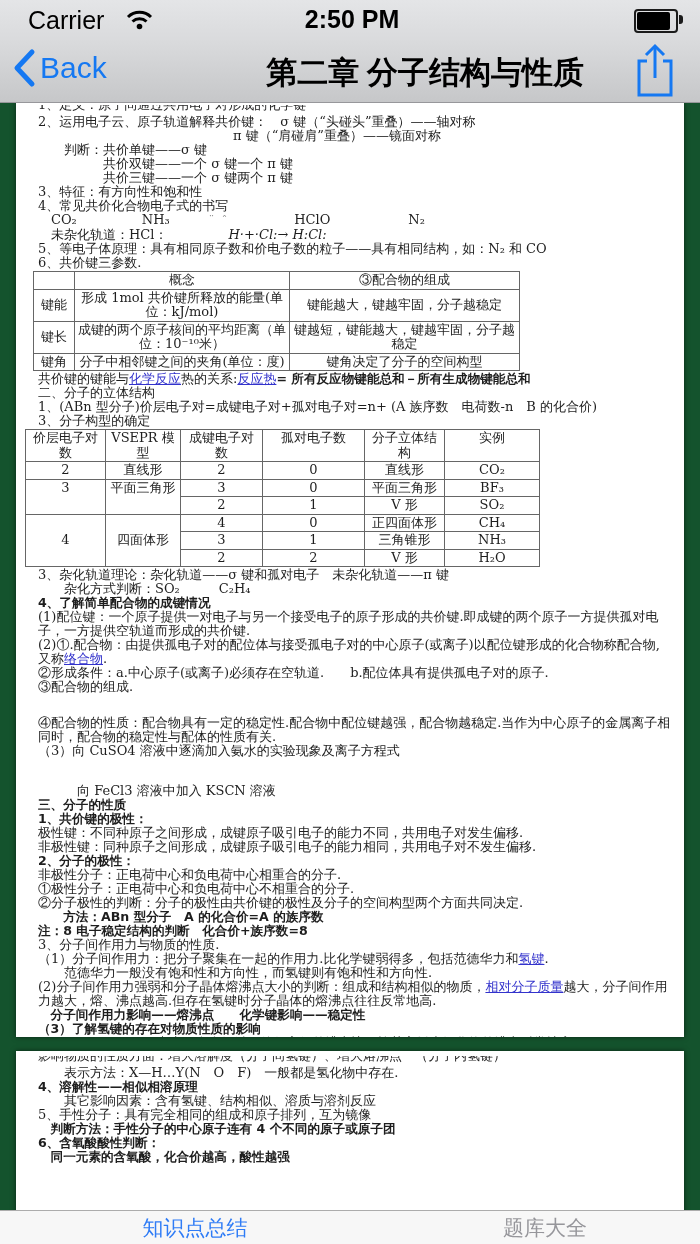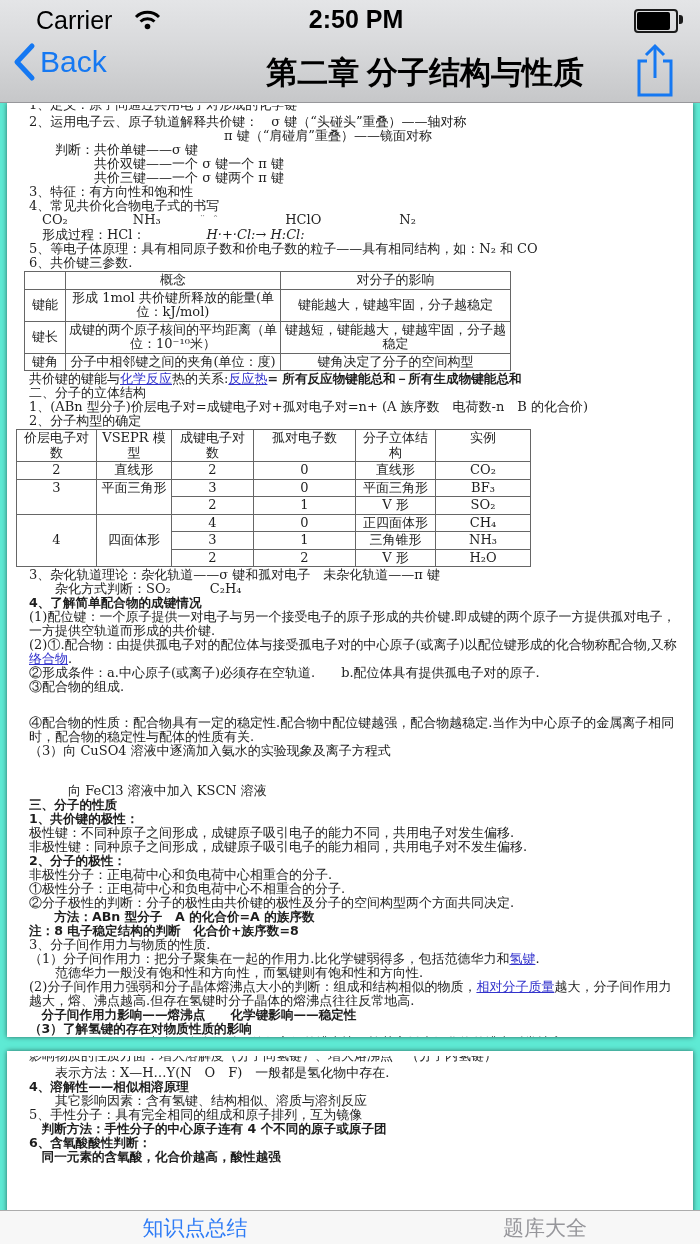--- a/index.html
+++ b/index.html
@@ -3,37 +3,37 @@
 <meta charset="utf-8">
 <style>
   html,body{margin:0;padding:0;background:#222;}
   .screen{position:relative;width:700px;height:1244px;margin:0 auto;background:#3A3F43;overflow:hidden;
           font-family:"Liberation Sans",sans-serif;-webkit-font-smoothing:antialiased;}
 
   
   .header{position:absolute;top:0;left:0;right:0;height:102px;
           background:linear-gradient(180deg,#E4E5E7 0%,#D8D9DB 45%,#C6C7C9 100%);
           border-bottom:1px solid #97979B;z-index:5;}
-  .statusbar{position:absolute;top:0;left:12px;right:0;height:38px;}
+  .statusbar{position:absolute;top:0;left:4px;right:0;height:38px;}
   .carrier{position:absolute;left:24px;top:6px;font-size:25px;color:#000;}
   .wifi{position:absolute;left:122px;top:10px;}
   .time{position:absolute;left:0;right:0;top:5px;text-align:center;font-size:25px;font-weight:600;color:#000;}
   .battery{position:absolute;right:22px;top:9px;width:40px;height:20px;border:2px solid #1b1b1b;border-radius:4px;}
   .battery .fill{position:absolute;left:1px;top:1px;bottom:1px;width:82%;background:#000;border-radius:2px;}
   .battery:after{content:"";position:absolute;right:-7px;top:4px;width:4px;height:9px;background:#1b1b1b;border-radius:0 3px 3px 0;}
 
   .navbar{position:absolute;top:38px;left:0;right:0;height:64px;}
-  .back-btn{position:absolute;left:12px;top:4px;display:flex;align-items:center;cursor:pointer;}
+  .back-btn{position:absolute;left:12px;top:10px;display:flex;align-items:center;cursor:pointer;}
   .back-btn span{color:#1578F2;font-size:30px;margin-left:4px;}
   .nav-title{position:absolute;left:120px;right:116px;top:14px;text-align:right;
              font-size:31px;font-weight:bold;color:#000;white-space:nowrap;overflow:hidden;font-family:Liberation Serif, serif;}
   .share-btn{position:absolute;right:22px;top:4px;cursor:pointer;}
 
   
-  .doc-area{position:absolute;top:103px;left:0;right:0;bottom:33px;background:#5eead4;padding:0 7px;overflow:hidden;}
+  .doc-area{position:absolute;top:103px;left:0;right:0;bottom:33px;background:#14532d;padding:0 16px;overflow:hidden;}
   .page{background:#FFFFFF;box-shadow:0 0 5px rgba(0,0,0,0.55);overflow:hidden;}
   .page1{height:934px;padding:2px 12px 0 22px;box-sizing:border-box;}
   .page-gap{height:14px;}
   .page2{height:180px;padding:5px 12px 0 22px;box-sizing:border-box;}
 
   .dline{font-family:"DejaVu Serif","Liberation Serif",serif;font-size:13px;line-height:14px;
          color:#1E1E1E;white-space:pre-wrap;}
   .dline.clip{height:10px;overflow:hidden;position:relative;}
   .dline.clip > span{position:relative;top:-7px;display:inline-block;}
   .s-b{font-weight:bold;font-family:"DejaVu Sans","Liberation Sans",sans-serif;font-size:12.6px;}
@@ -98,36 +98,36 @@
       <div id="p1a">
           <div class="dline clip"><span>1、定义：原子间通过共用电子对形成的化学键</span></div>
           <div class="dline"><span>2、运用电子云、原子轨道解释共价键：　σ 键（“头碰头”重叠）——轴对称</span></div>
           <div class="dline"><span>　　　　　　　　　　　　　　　π 键（“肩碰肩”重叠）——镜面对称</span></div>
           <div class="dline"><span>　　判断：共价单键——σ 键</span></div>
           <div class="dline"><span>　　　　　共价双键——一个 σ 键一个 π 键</span></div>
           <div class="dline"><span>　　　　　共价三键——一个 σ 键两个 π 键</span></div>
           <div class="dline"><span>3、特征：有方向性和饱和性</span></div>
           <div class="dline"><span>4、常见共价化合物电子式的书写</span></div>
           <div class="dline"><span>　CO₂　　　　　NH₃　　　</span><span class="s-f">¨ ˆ</span><span>　　　　　HClO　　　　　　N₂</span></div>
-          <div class="dline"><span>　形成过程：HCl：　</span><span class="s-i">H·+·Cl:→ H:Cl:</span></div>
+          <div class="dline"><span>　未杂化轨道：HCl：　</span><span class="s-i">H·+·Cl:→ H:Cl:</span></div>
           <div class="dline"><span>5、等电子体原理：具有相同原子数和价电子数的粒子——具有相同结构，如：N₂ 和 CO</span></div>
           <div class="dline"><span>6、共价键三参数.</span></div>
         </div>
 
       <table class="doc t1">
         <colgroup>
             <col style="width:41px">
             <col style="width:215px">
             <col style="width:230px">
           </colgroup>
         <tbody>
             <tr>
           <th></th>
           <th>概念</th>
-          <th>对分子的影响</th>
+          <th>③配合物的组成</th>
         </tr>
         <tr>
           <td>键能</td>
           <td>形成 1mol 共价键所释放的能量(单位：kJ/mol)</td>
           <td>键能越大，键越牢固，分子越稳定</td>
         </tr>
         <tr>
           <td>键长</td>
           <td>成键的两个原子核间的平均距离（单位：10⁻¹⁰米）</td>
           <td>键越短，键能越大，键越牢固，分子越稳定</td>
@@ -137,21 +137,21 @@
           <td>分子中相邻键之间的夹角(单位：度)</td>
           <td>键角决定了分子的空间构型</td>
         </tr>
       </tbody>
         </table>
 
       <div id="p1b">
           <div class="dline"><span>共价键的键能与</span><span class="s-l">化学反应</span><span>热的关系:</span><span class="s-l">反应热</span><span class="s-b">= 所有反应物键能总和－所有生成物键能总和</span></div>
           <div class="dline"><span>二、分子的立体结构</span></div>
           <div class="dline"><span>1、(ABn 型分子)价层电子对=成键电子对+孤对电子对=n+ (A 族序数　电荷数-n　B 的化合价)</span></div>
-          <div class="dline"><span>2、分子构型的确定</span></div>
+          <div class="dline"><span>3、分子构型的确定</span></div>
         </div>
 
       <table class="doc t2">
         <colgroup>
             <col style="width:80px">
             <col style="width:75px">
             <col style="width:82px">
             <col style="width:102px">
             <col style="width:80px">
             <col style="width:95px">

